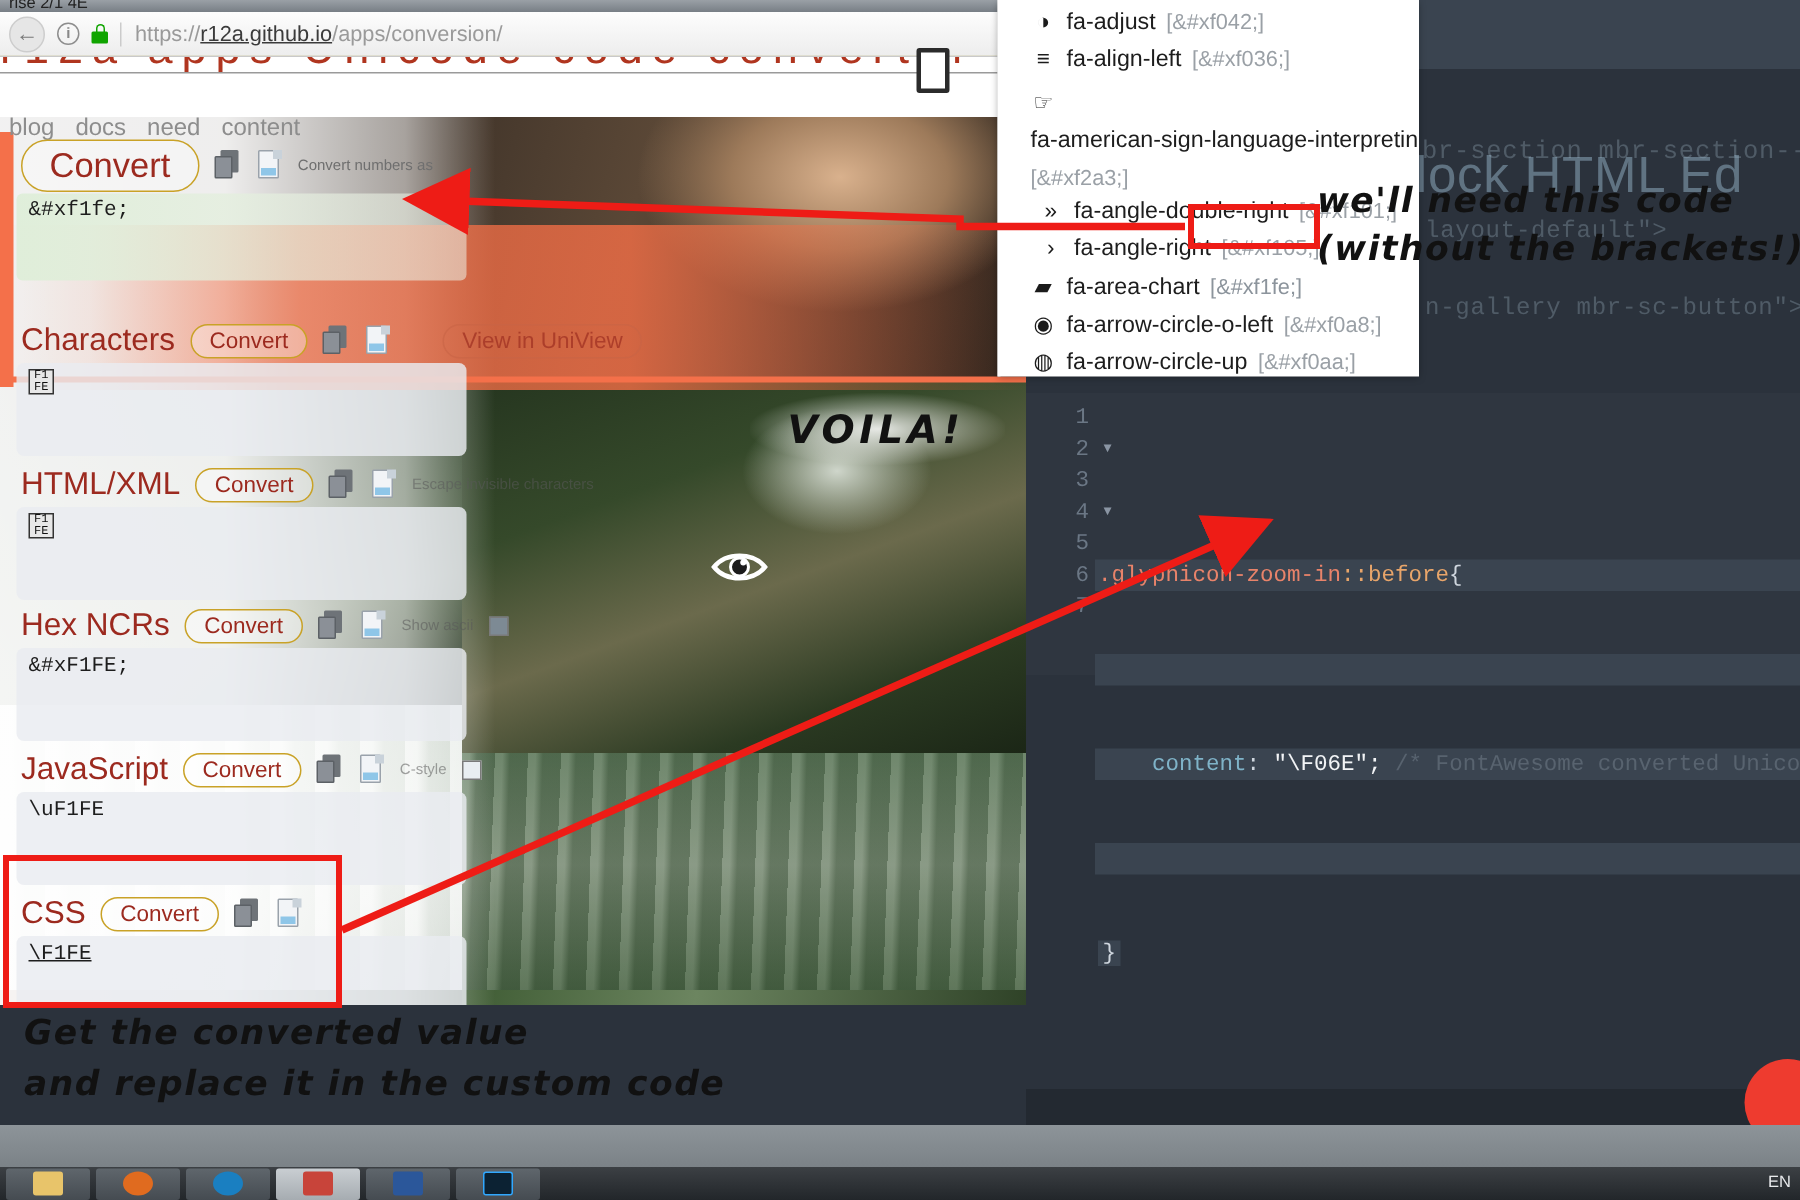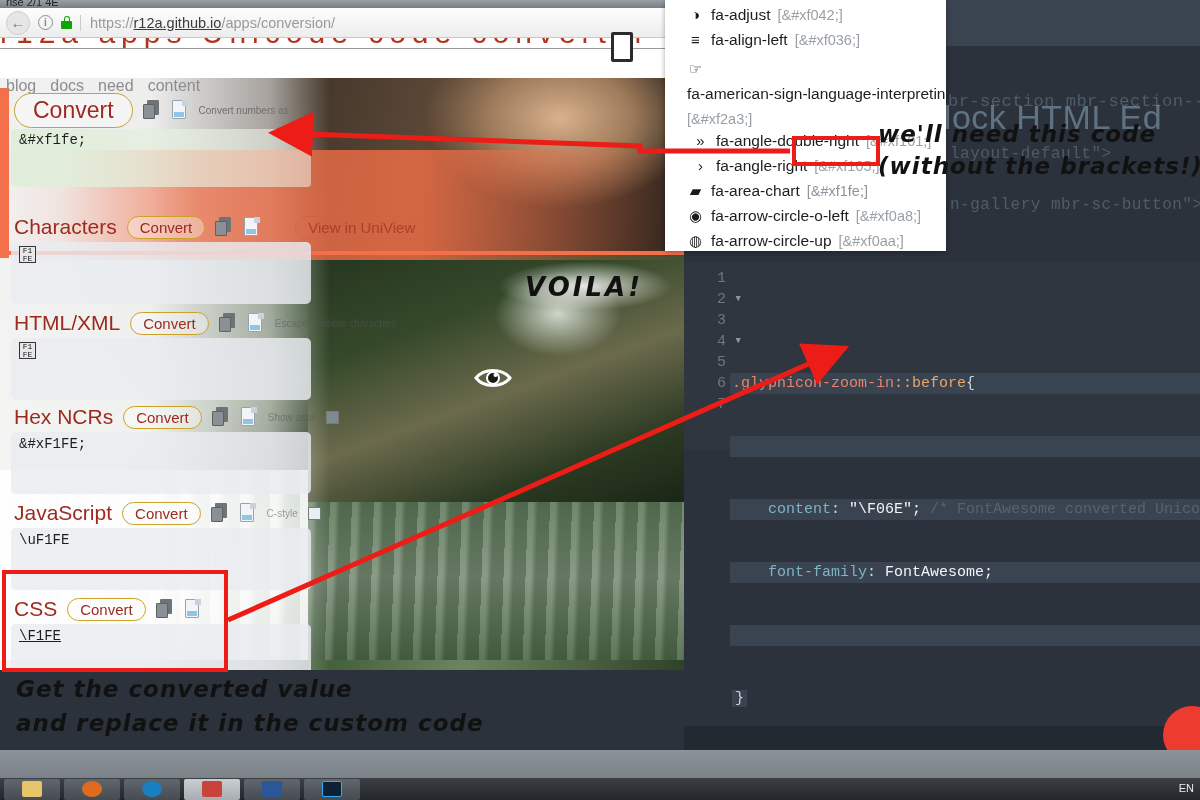--- a/index.html
+++ b/index.html
@@ -287,21 +287,20 @@
       <div class="ln"><span>4</span><span class="fold">▼</span></div>
       <div class="ln">5</div>
       <div class="ln">6</div>
       <div class="ln">7</div>
     </div>
     <div class="code-body">
       <div class="code-line">&nbsp;</div>
       <div class="code-line code-hl"><span class="tok-sel">.glyphicon-zoom-in</span><span class="tok-pseudo">::before</span><span class="tok-brace">{</span></div>
       <div class="code-line code-hl">&nbsp;</div>
       <div class="code-line code-hl">    <span class="tok-prop">content</span><span class="tok-punct">: </span><span class="tok-str">"\F06E";</span> <span class="tok-com">/* FontAwesome converted Unicode</span></div>
-      <div class="code-line code-hl">    <span class="tok-prop">font-family</span><span class="tok-punct">: </span><span class="tok-val">FontAwesome;</span></div>
       <div class="code-line code-hl">&nbsp;</div>
       <div class="code-line"><span class="tok-brace" style="background:#3a4450; padding:0 3px;">}</span></div>
     </div>
   </div>
 
   <div class="editor-bottom-strip"></div>
   <div class="red-dot"></div>
 
   <div class="browser">
 

